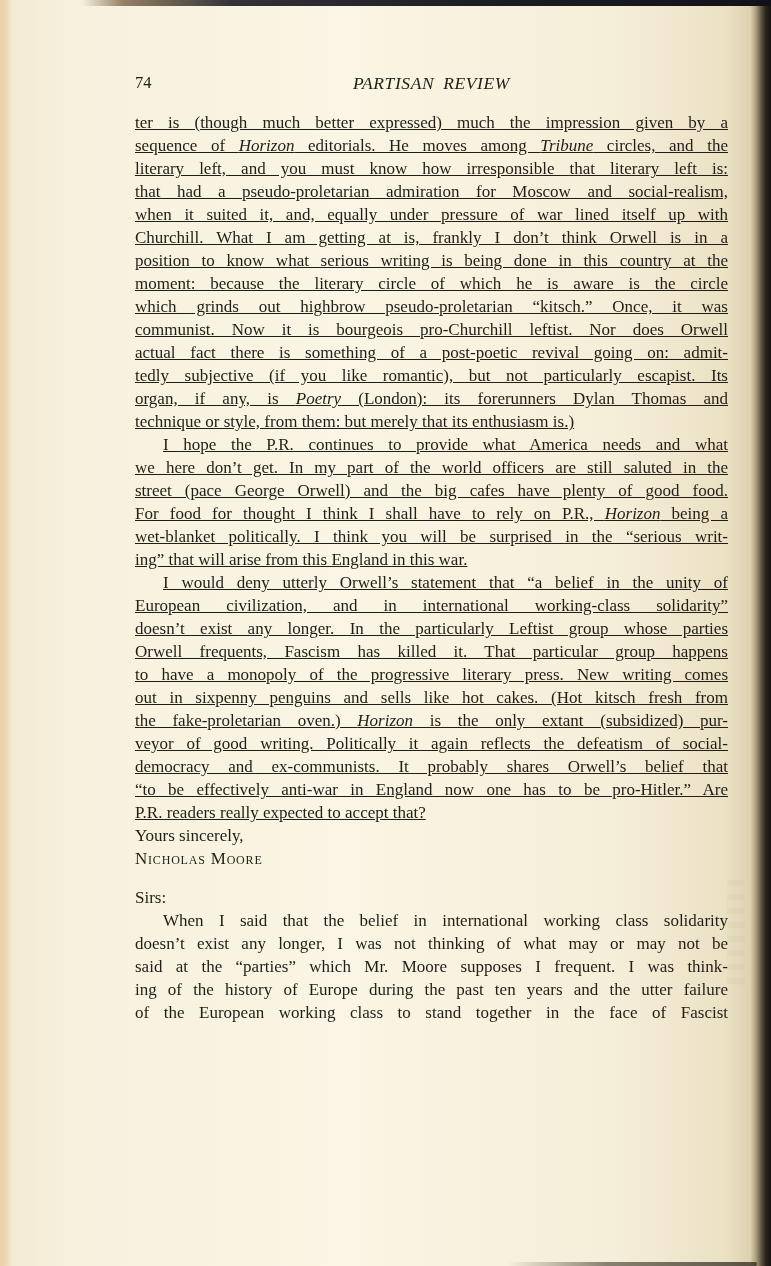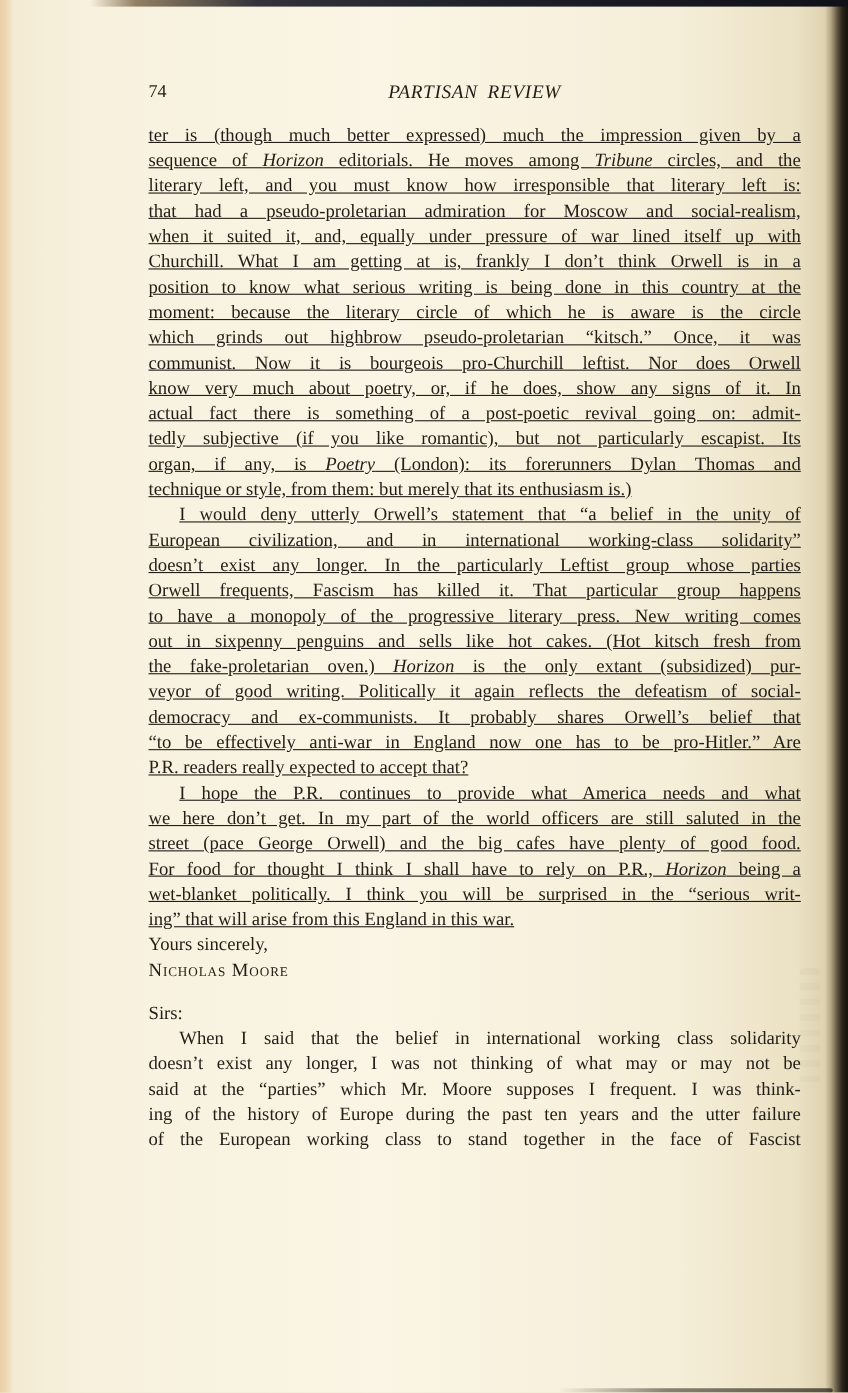--- a/index.html
+++ b/index.html
@@ -135,46 +135,45 @@
           <div class="line"><span>ter is (though much better expressed) much the impression given by a</span></div>
           <div class="line"><span>sequence of </span><i>Horizon</i><span> editorials.  He moves among </span><i>Tribune</i><span> circles, and the</span></div>
           <div class="line"><span>literary left, and you must know how irresponsible that literary left is:</span></div>
           <div class="line"><span>that had a pseudo-proletarian admiration for Moscow and social-realism,</span></div>
           <div class="line"><span>when it suited it, and, equally under pressure of war lined itself up with</span></div>
           <div class="line"><span>Churchill.  What I am getting at is, frankly I don’t think Orwell is in a</span></div>
           <div class="line"><span>position to know what serious writing is being done in this country at the</span></div>
           <div class="line"><span>moment: because the literary circle of which he is aware is the circle</span></div>
           <div class="line"><span>which grinds out highbrow pseudo-proletarian “kitsch.”  Once, it was</span></div>
           <div class="line"><span>communist.  Now it is bourgeois pro-Churchill leftist.  Nor does Orwell</span></div>
-          <div class="line"><span>know very much about poetry, or, if he does, show any signs of it.  In</span></div>
           <div class="line"><span>actual fact there is something of a post-poetic revival going on: admit-</span></div>
           <div class="line"><span>tedly subjective (if you like romantic), but not particularly escapist.  Its</span></div>
           <div class="line"><span>organ, if any, is </span><i>Poetry</i><span> (London): its forerunners Dylan Thomas and</span></div>
           <div class="line last"><span>technique or style, from them: but merely that its enthusiasm is.)</span></div>
+        </div>
+        <div class="para indent">
+          <div class="line"><span>I hope the P.R. continues to provide what America needs and what</span></div>
+          <div class="line"><span>we here don’t get.  In my part of the world officers are still saluted in the</span></div>
+          <div class="line"><span>street (pace George Orwell) and the big cafes have plenty of good food.</span></div>
+          <div class="line"><span>For food for thought I think I shall have to rely on P.R., </span><i>Horizon</i><span> being a</span></div>
+          <div class="line"><span>wet-blanket politically.  I think you will be surprised in the “serious writ-</span></div>
+          <div class="line last"><span>ing” that will arise from this England in this war.</span></div>
         </div>
         <div class="para indent">
           <div class="line"><span>I would deny utterly Orwell’s statement that “a belief in the unity of</span></div>
           <div class="line"><span>European civilization, and in international working-class solidarity”</span></div>
           <div class="line"><span>doesn’t exist any longer.  In the particularly Leftist group whose parties</span></div>
           <div class="line"><span>Orwell frequents, Fascism has killed it.  That particular group happens</span></div>
           <div class="line"><span>to have a monopoly of the progressive literary press.  New writing comes</span></div>
           <div class="line"><span>out in sixpenny penguins and sells like hot cakes.  (Hot kitsch fresh from</span></div>
           <div class="line"><span>the fake-proletarian oven.)  </span><i>Horizon</i><span> is the only extant (subsidized) pur-</span></div>
           <div class="line"><span>veyor of good writing.  Politically it again reflects the defeatism of social-</span></div>
           <div class="line"><span>democracy and ex-communists.  It probably shares Orwell’s belief that</span></div>
           <div class="line"><span>“to be effectively anti-war in England now one has to be pro-Hitler.”  Are</span></div>
           <div class="line last"><span>P.R. readers really expected to accept that?</span></div>
-        </div>
-        <div class="para indent">
-          <div class="line"><span>I hope the P.R. continues to provide what America needs and what</span></div>
-          <div class="line"><span>we here don’t get.  In my part of the world officers are still saluted in the</span></div>
-          <div class="line"><span>street (pace George Orwell) and the big cafes have plenty of good food.</span></div>
-          <div class="line"><span>For food for thought I think I shall have to rely on P.R., </span><i>Horizon</i><span> being a</span></div>
-          <div class="line"><span>wet-blanket politically.  I think you will be surprised in the “serious writ-</span></div>
-          <div class="line last"><span>ing” that will arise from this England in this war.</span></div>
         </div>
       </div>
 
     <div class="closing-block">
       <div class="closing-line">Yours sincerely,</div>
       <div class="signature-name">Nicholas Moore</div>
     </div>
 
 
     <div class="letter-salutation">Sirs:</div>

